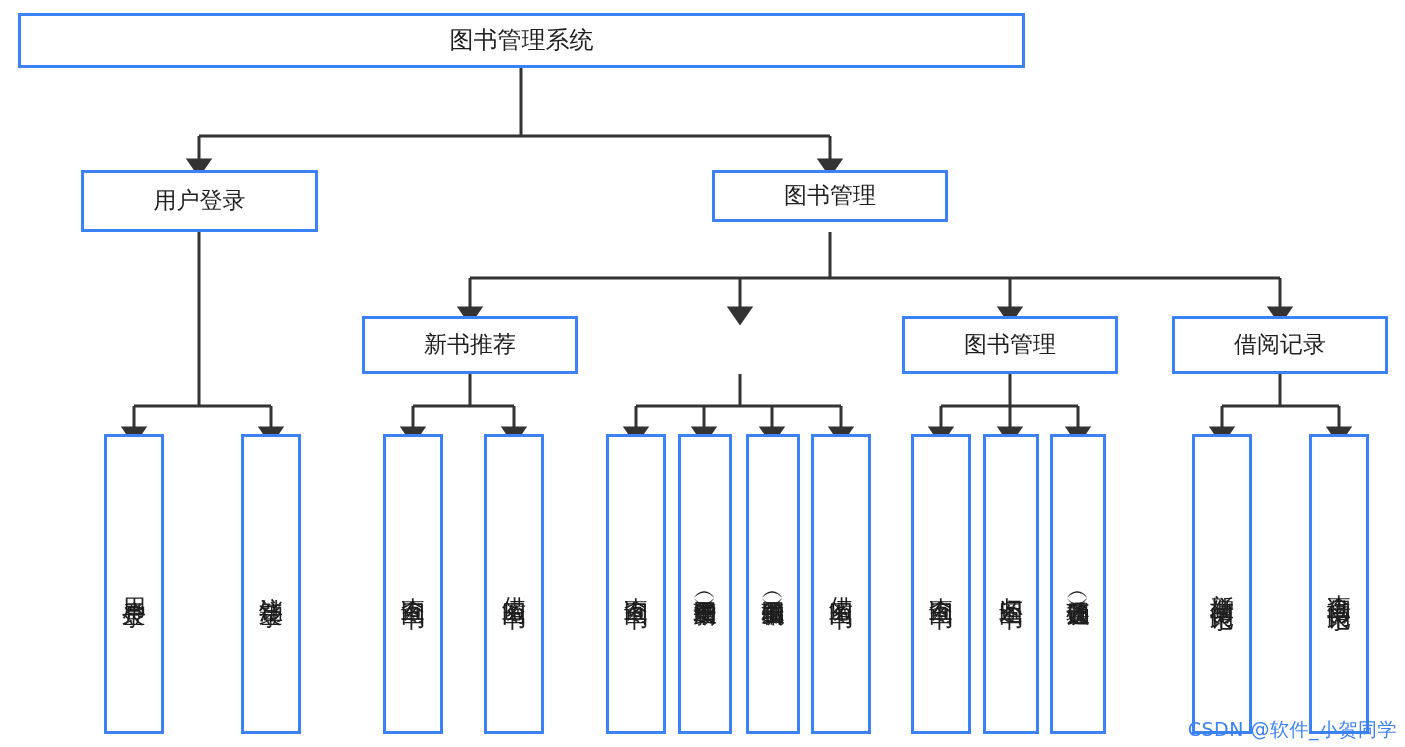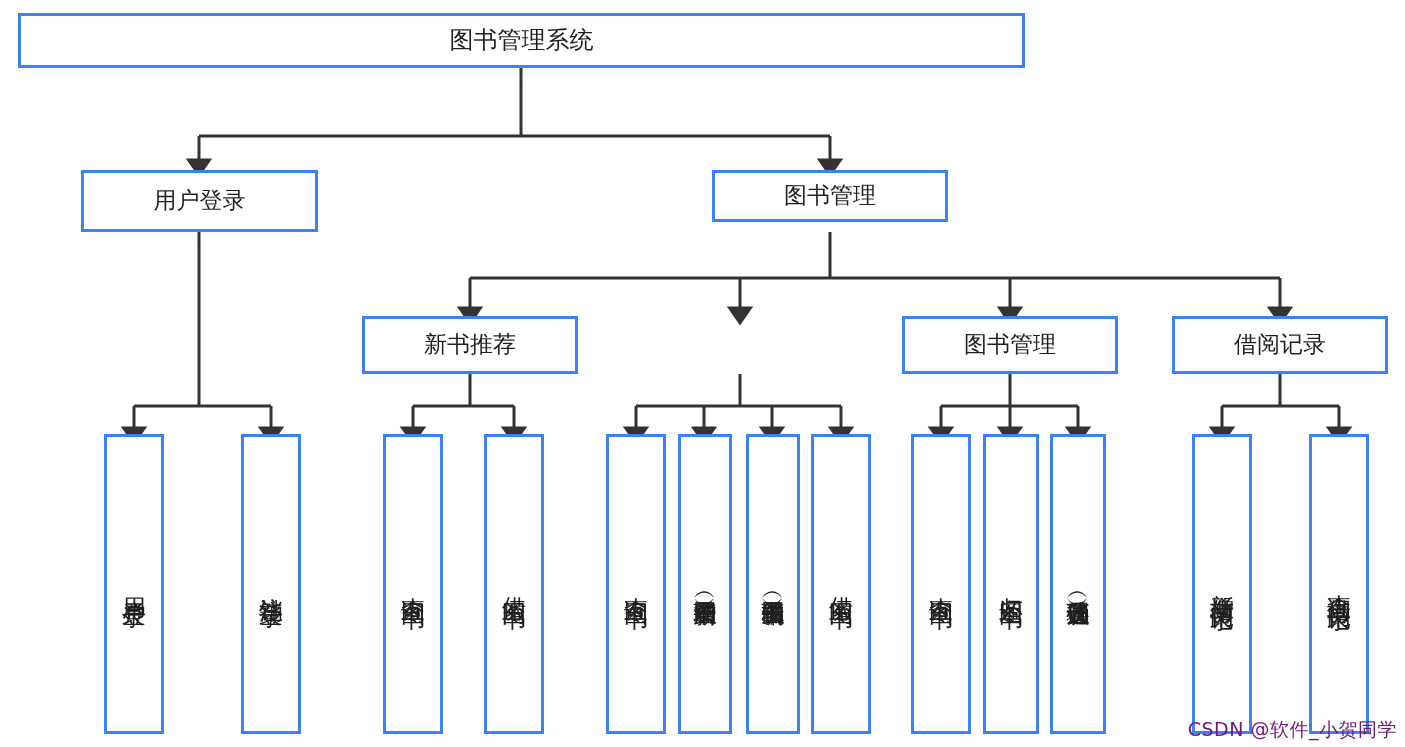--- a/index.html
+++ b/index.html
@@ -67,21 +67,21 @@
     fill: none;
   }
   .arrowhead {
     fill: #333333;
   }
   .watermark {
     position: absolute;
     right: 8px;
     bottom: 4px;
     font-size: 19px;
-    color: #701a75;
+    color: #3b82f6;
     letter-spacing: 0.5px;
     white-space: nowrap;
   }
 </style>
 </head>
 <body>
 
 <div id="canvas">
 
   <svg class="wires" viewBox="0 0 1405 747">

